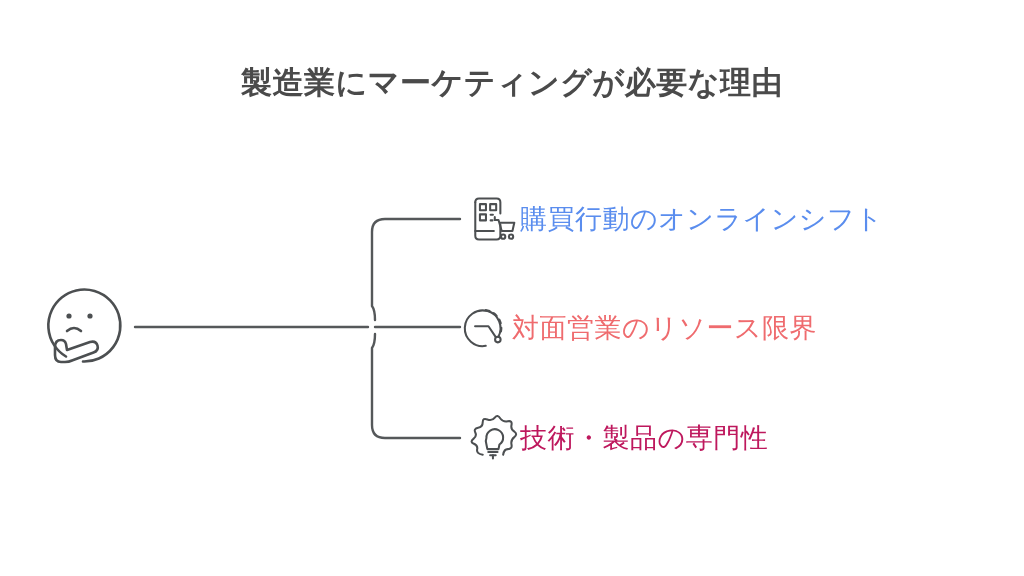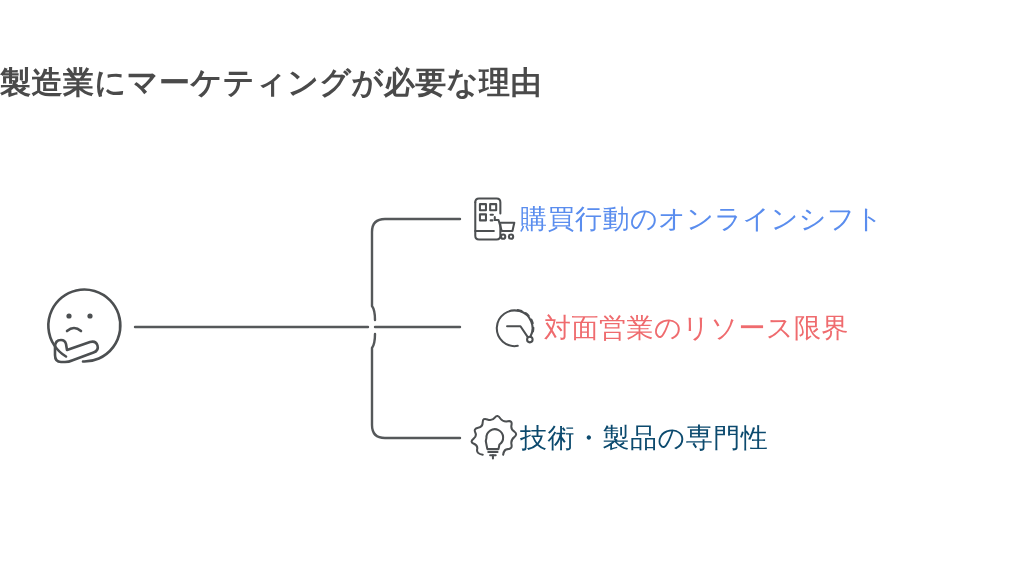--- a/index.html
+++ b/index.html
@@ -19,21 +19,21 @@
     background: #ffffff;
     overflow: hidden;
   }
 
   
   #page-title {
     position: absolute;
     left: 0;
     top: 64px;
     width: 1024px;
-    text-align: left;
+    text-align: center;
     font-size: 31px;
     font-weight: bold;
     color: #4a4a4a;
     letter-spacing: 0.5px;
     line-height: 1.25;
     white-space: nowrap;
   }
 
   
   #connector {
@@ -56,42 +56,42 @@
 
   
   .branch-row {
     position: absolute;
     display: flex;
     align-items: center;
     height: 56px;
     white-space: nowrap;
   }
   .branch-row.row-0 { left: 464px; top: 191px; }
-  .branch-row.row-1 { left: 488px; top: 300px; }
+  .branch-row.row-1 { left: 456px; top: 300px; }
   .branch-row.row-2 { left: 464px; top: 410px; }
 
   .branch-icon {
     width: 56px;
     height: 56px;
     flex: 0 0 56px;
     display: flex;
     align-items: center;
     justify-content: center;
   }
 
   .branch-label {
     font-size: 27px;
     font-weight: normal;
     line-height: 1.2;
     margin-left: 0;
     letter-spacing: 0.5px;
   }
   .branch-label.c-blue   { color: #5a8dee; }
   .branch-label.c-red    { color: #ef6b6e; }
-  .branch-label.c-yellow { color: #0c4a6e; }
+  .branch-label.c-yellow { color: #be185d; }
 </style>
 </head>
 <body>
 
 <div id="canvas">
 
   <div id="page-title">製造業にマーケティングが必要な理由</div>
 
   <svg id="connector" viewBox="0 0 1024 576" width="1024" height="576" aria-hidden="true">
     <g fill="none" stroke="#55585a" stroke-width="2.4" stroke-linecap="round" stroke-linejoin="round">

